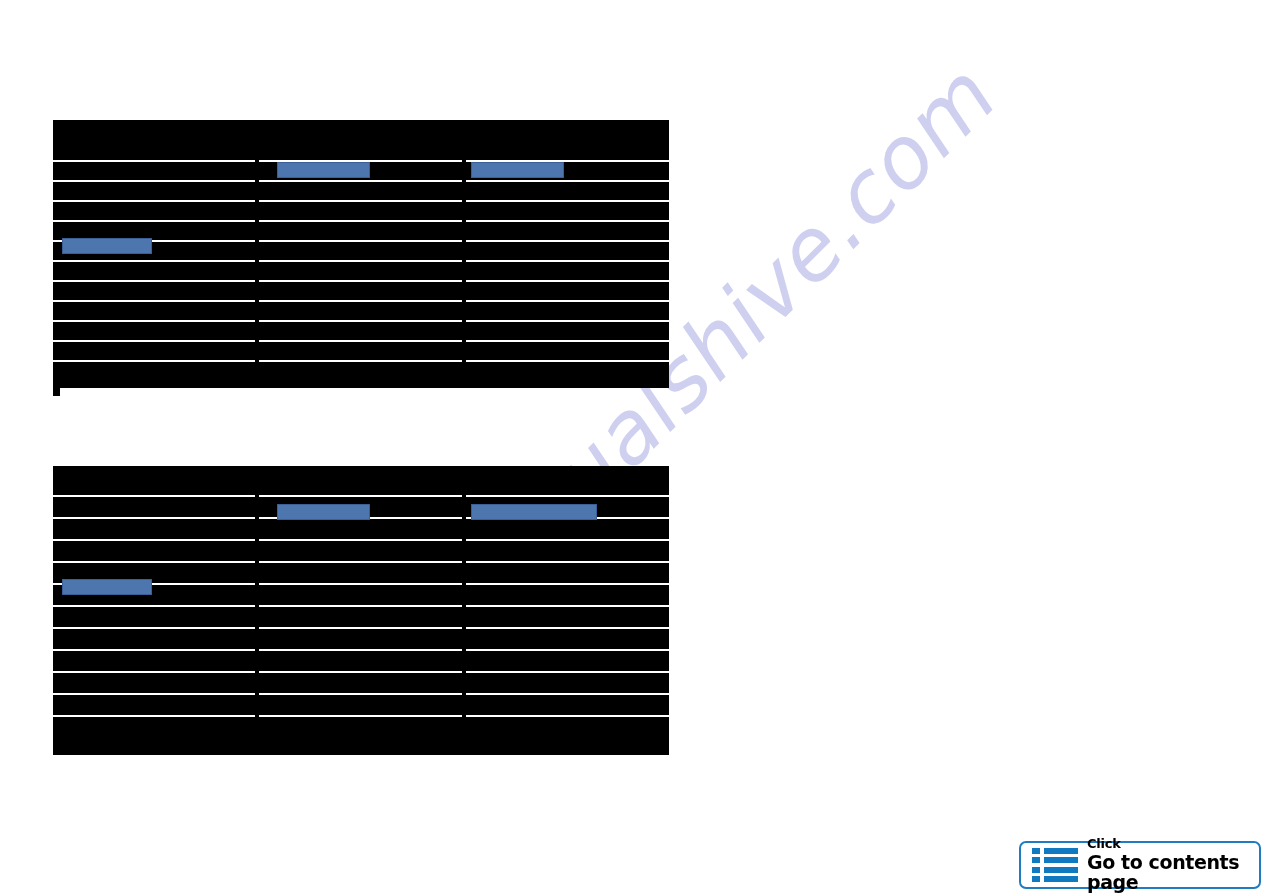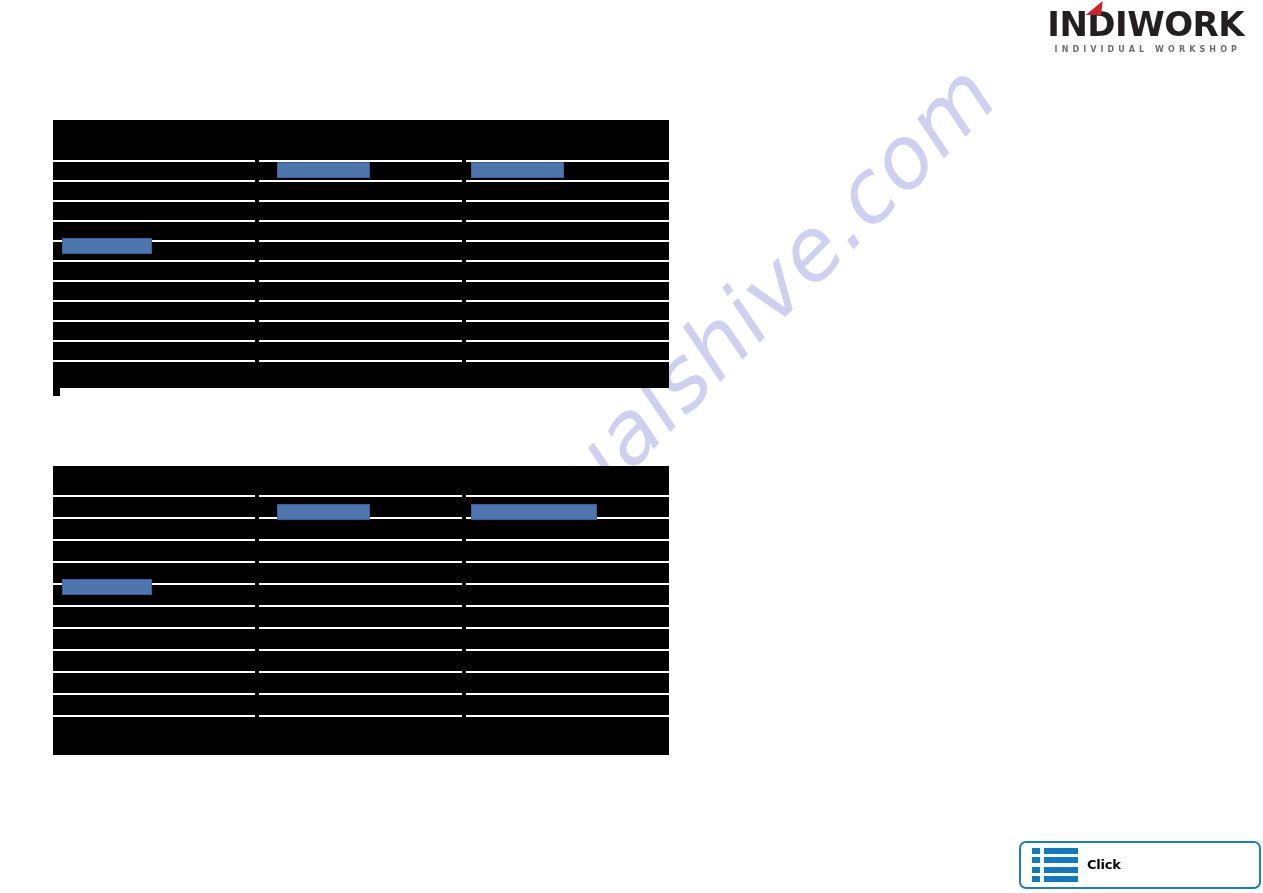--- a/index.html
+++ b/index.html
@@ -175,27 +175,20 @@
     margin-top: 2px;
   }
 </style>
 </head>
 <body>
 
 <div id="page">
 
   <div id="watermark">manualshive.com</div>
 
-  <div id="logo">
-    <span id="logo-wordmark">
-      <span id="logo-flag"></span>
-      <span>INDIWORK</span>
-    </span>
-    <span id="logo-sub">INDIVIDUAL WORKSHOP</span>
-  </div>
 
   <div class="doc-table" id="table-1">
     <div class="table-tab"></div>
   <div class="row-rule" style="top: 40px;">
         <div class="seg" style="width: 202.36px;"></div>
         <div class="gap" style="width: 4px;"></div>
         <div class="seg" style="width: 202.36px;"></div>
         <div class="gap" style="width: 4px;"></div>
         <div class="seg" style="width: 203.28px;"></div>
       </div>
@@ -371,16 +364,17 @@
         <span class="ico-dot"></span>
         <span class="ico-bar"></span>
       </div>
       <div class="ico-row">
         <span class="ico-dot"></span>
         <span class="ico-bar"></span>
       </div>
     </div>
     <div id="contents-text">
       <span id="contents-click">Click</span>
+      <span id="contents-main">Go to contents page</span>
     </div>
   </div>
 
 </div>
 
 </body></html>

